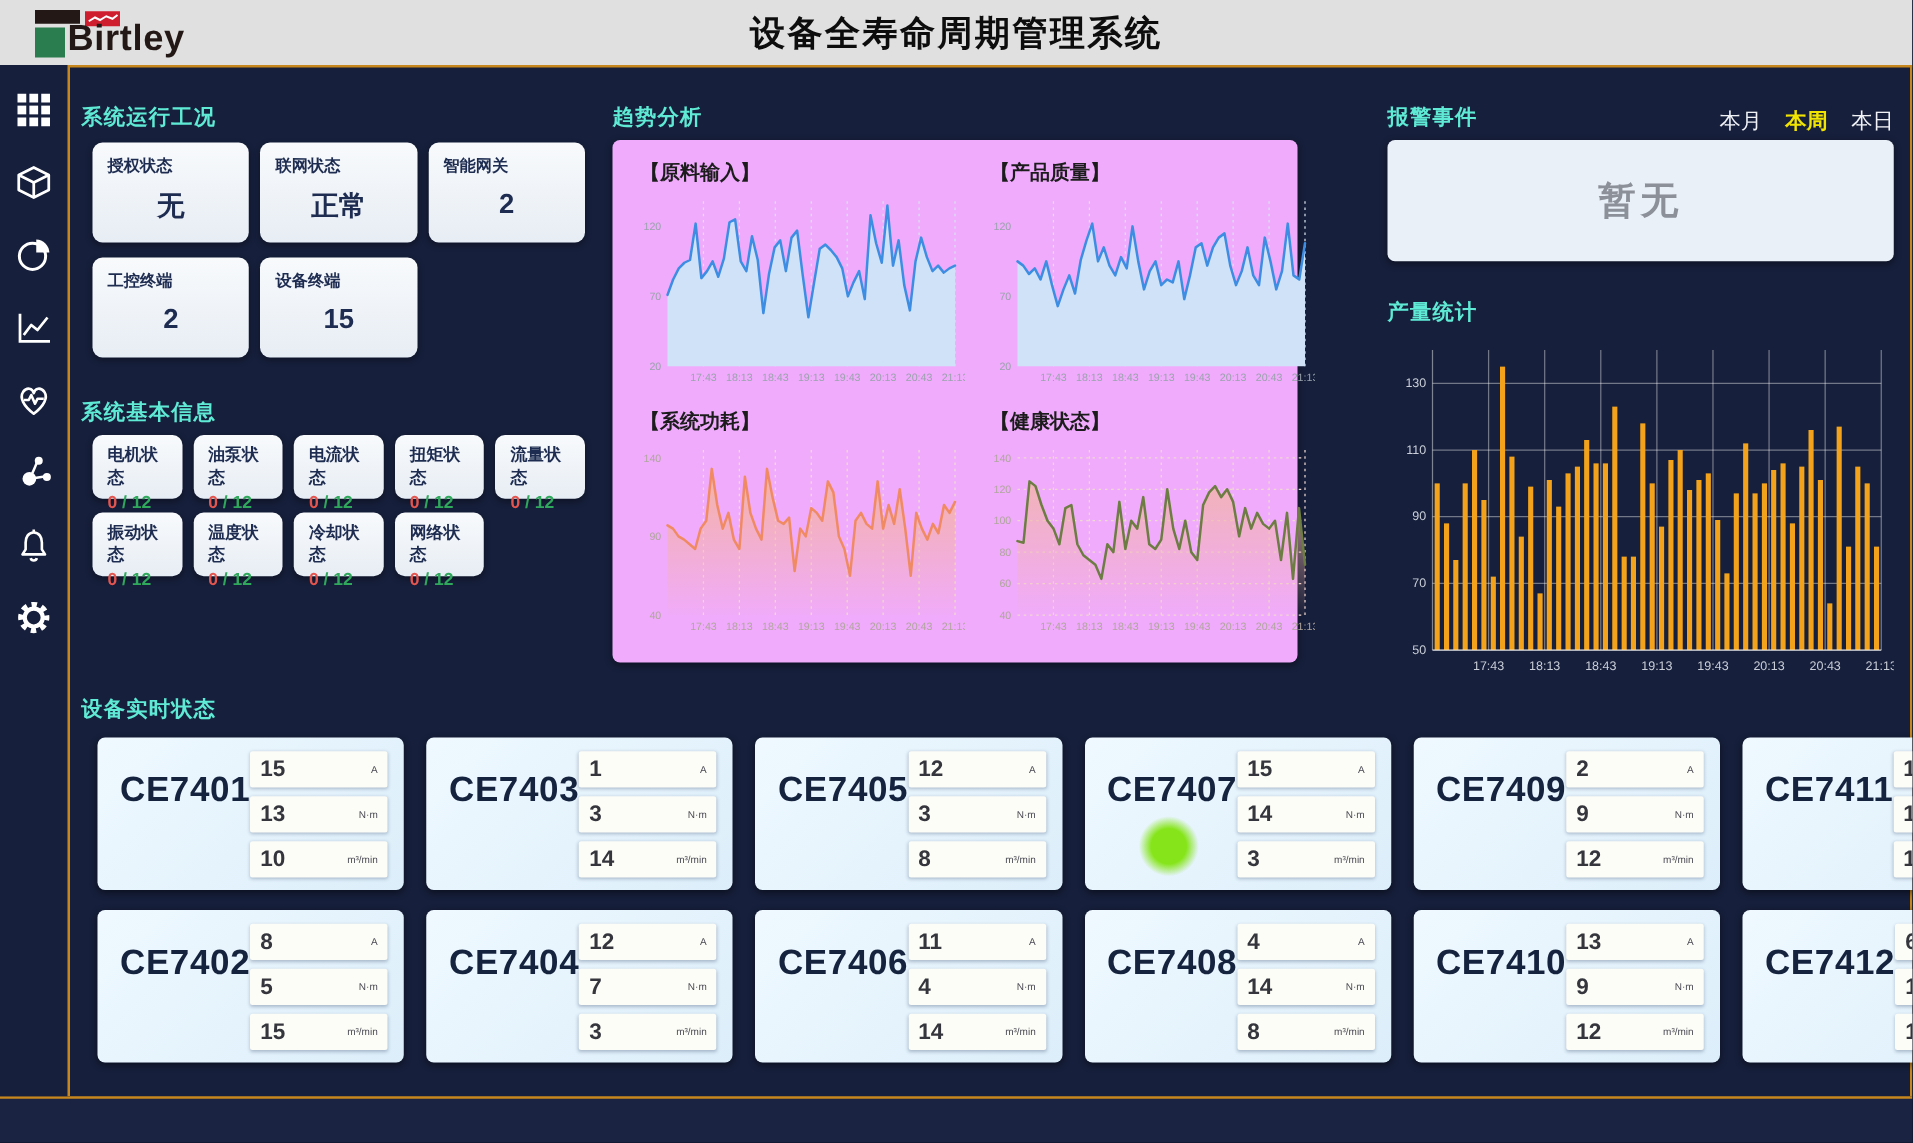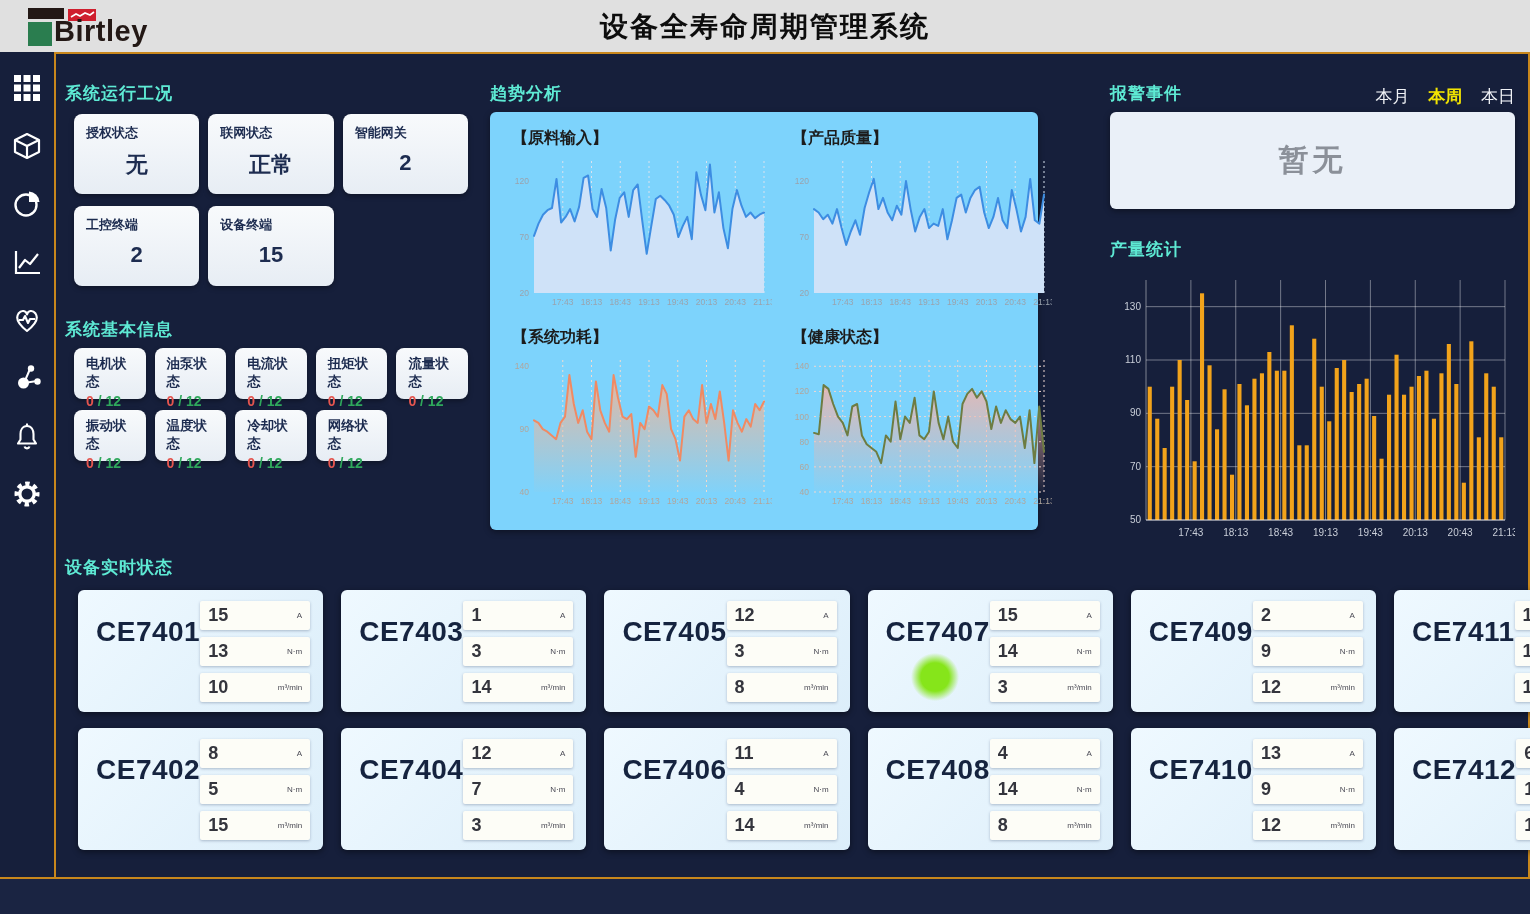--- a/index.html
+++ b/index.html
@@ -44,21 +44,21 @@
                 grid-template-columns:repeat(5,1fr); gap:11px 9px; }
   .basic-card { height:51px; border-radius:8px; background:linear-gradient(#f8fafc,#e7edf4);
                 box-shadow:0 2px 5px rgba(0,0,0,.35); padding:7px 12px; color:#1d2c50; }
   .basic-card .lbl { font-size:13.5px; font-weight:bold; }
   .basic-card .cnt { font-size:14px; font-weight:bold; margin-top:2px; }
   .cnt .red { color:#e4554f; }
   .cnt .green { color:#2fa85c; }
 
   
   .trend-card { position:absolute; left:434px; top:58px; width:548px; height:418px;
-                background:#7dd3fc; border-radius:6px; box-shadow:0 2px 6px rgba(0,0,0,.4);
+                background:#f0abfc; border-radius:6px; box-shadow:0 2px 6px rgba(0,0,0,.4);
                 display:grid; grid-template-columns:1fr 1fr; grid-template-rows:1fr 1fr;
                 padding:14px 16px 6px 16px; column-gap:14px; }
   .mini-chart .mc-title { font-size:16px; font-weight:bold; color:#1c1c1c; margin:2px 0 2px 6px; }
 
   
   .alarm-tabs { position:absolute; left:1054px; top:31px; width:405px; text-align:right; font-size:17px; color:#f0f2f6; }
   .alarm-tabs span { margin-left:14px; cursor:pointer; }
   .alarm-tabs .active { color:#f2e402; font-weight:bold; }
   .alarm-card { position:absolute; left:1054px; top:58px; width:405px; height:97px;
                 background:#eaf0f8; border-radius:6px; box-shadow:0 2px 6px rgba(0,0,0,.4);

